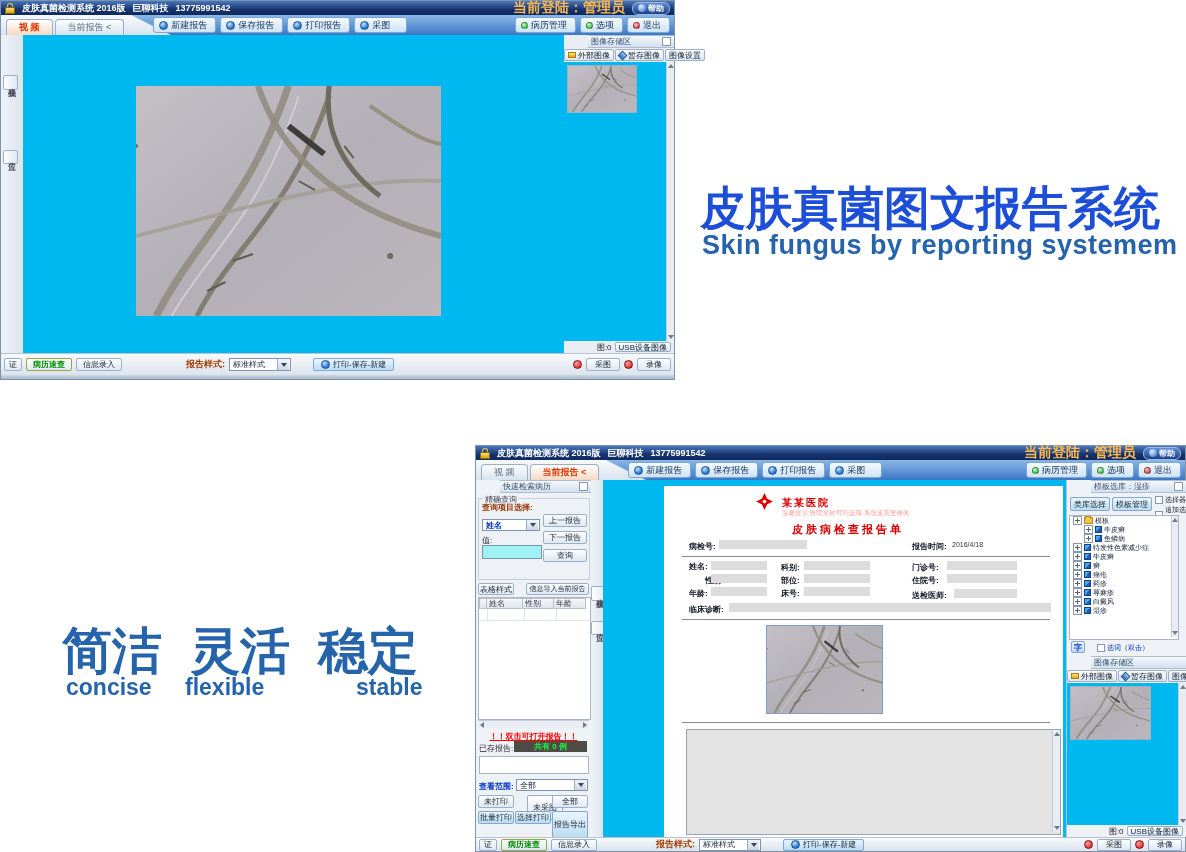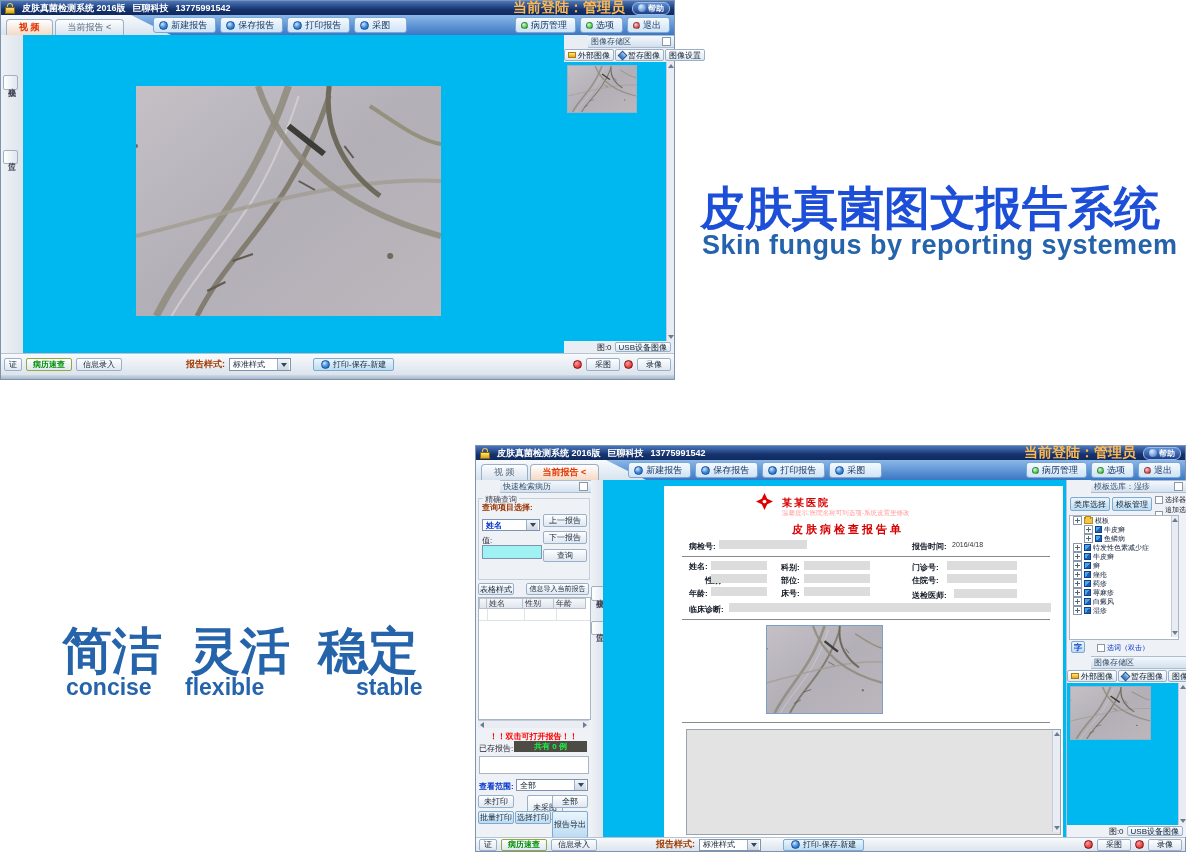--- a/index.html
+++ b/index.html
@@ -351,21 +351,21 @@
             <span style="width:8px;border-right:1px solid #dde3ea;"></span>
             <span style="width:36px;border-right:1px solid #dde3ea;"></span>
             <span style="width:31px;border-right:1px solid #dde3ea;"></span>
             <span style="width:32px;"></span>
           </div>
         </div>
         <div class="abs scroll scrx" style="left:2px;top:240px;width:111px;height:8px;flex-direction:row;">
           <span class="tri-l"></span>
           <span class="tri-r"></span>
         </div>
-        <div class="abs hintred" style="left:0;top:251px;width:115px;">！！双击可打开报告！！</div>
+        <div class="abs hintred" style="left:0;top:251px;width:115px;text-decoration:underline;">！！双击可打开报告！！</div>
         <span class="abs" style="left:3px;top:263px;">已存报告:</span>
         <span class="abs savedbox" style="left:38px;top:261px;width:73px;height:11px;">共有 0 例</span>
         <div class="abs" style="left:3px;top:276px;width:108px;height:16px;background:#fff;border:1px solid #aab6c4;"></div>
         <span class="abs bluev" style="left:3px;top:301px;">查看范围:</span>
         <span class="abs select" style="left:40px;top:299px;width:72px;height:12px;">
           <span>全部</span>
           <span class="selarr">
               <i class="tri-sel"></i>
             </span>
         </span>

